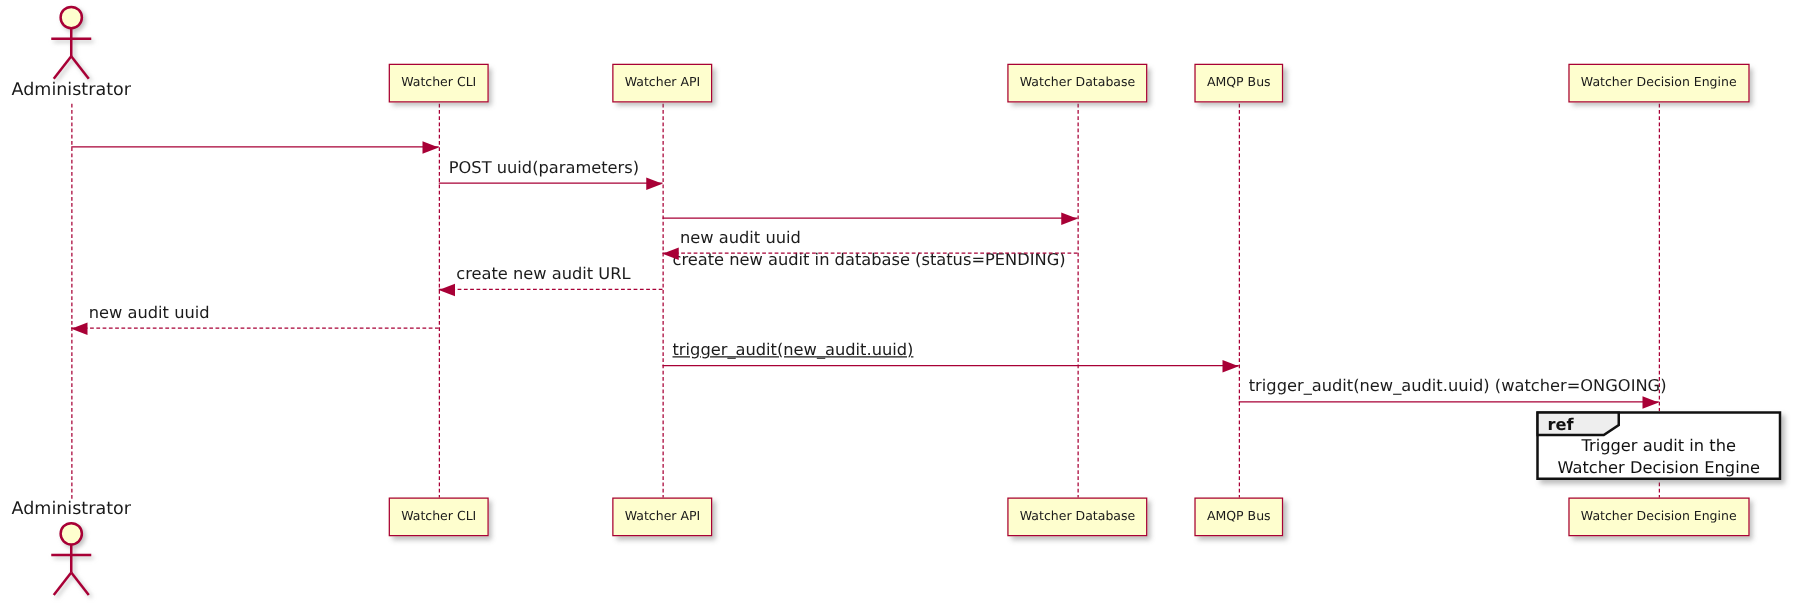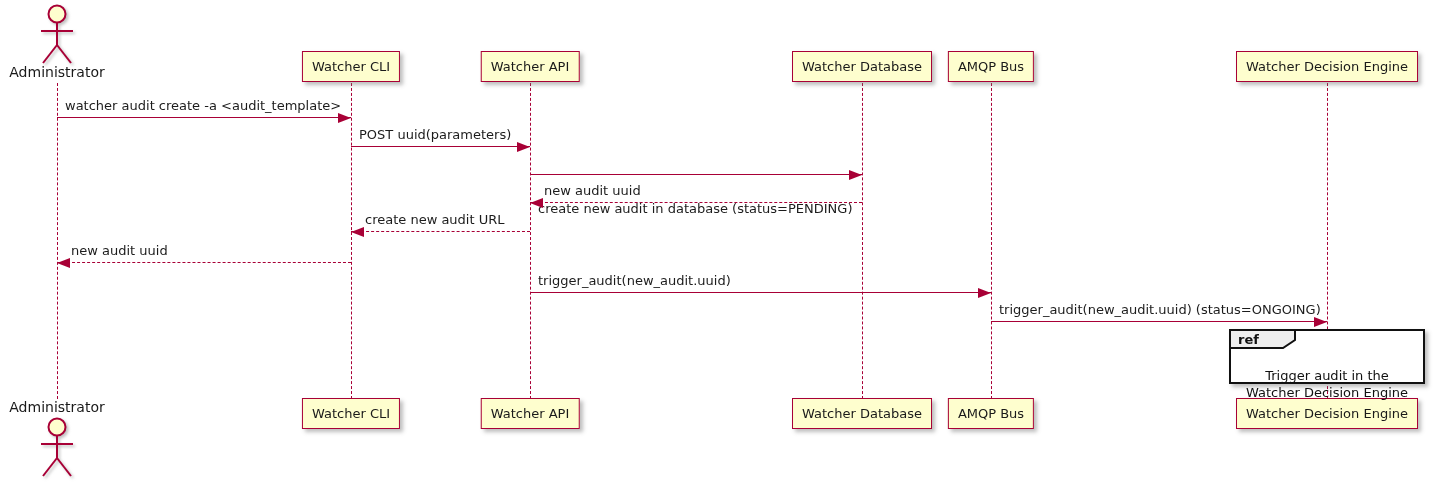--- a/index.html
+++ b/index.html
@@ -15,21 +15,21 @@
     width:0;
     border-left:1px dashed var(--accent);
   }
   .pbox{
     position:absolute;
     transform:translateX(-50%);
     background:var(--pfill);
     border:1.5px solid var(--accent);
     height:29px;line-height:29px;
     padding:0 9px;
-    font-size:13px;color:#1a1a1a;
+    font-size:10px;color:#1a1a1a;
     white-space:nowrap;
     box-shadow:3px 3px 4px rgba(110,110,110,.45);
   }
   .actor-svg{
     position:absolute;
     filter:drop-shadow(2.5px 2.5px 1.5px rgba(140,140,140,.55));
   }
   .actor-label{
     position:absolute;
     transform:translateX(-50%);
@@ -57,21 +57,21 @@
   }
   .ref{
     position:absolute;
     background:#fff;
     border:2px solid #111;
     box-shadow:3px 3px 4px rgba(110,110,110,.45);
     box-sizing:border-box;
   }
   .ref-tab{position:absolute;top:-2px;left:-2px;}
   .ref-body{
-    padding-top:36px;
+    padding-top:18px;
     font-size:13px;line-height:17px;
     color:#111;text-align:center;
   }
 </style>
 </head>
 <body>
 
 <div id="canvas">
     <div class="lifeline" style="left: 56.5px; top: 83px; height: 316px;"></div>
     <div class="lifeline" style="left: 350.5px; top: 83px; height: 316px;"></div>
@@ -100,42 +100,41 @@
     <div class="pbox" style="left: 530px; top: 51px;">Watcher API</div>
     <div class="pbox" style="left: 530px; top: 398px;">Watcher API</div>
     <div class="pbox" style="left: 862px; top: 51px;">Watcher Database</div>
     <div class="pbox" style="left: 862px; top: 398px;">Watcher Database</div>
     <div class="pbox" style="left: 991px; top: 51px;">AMQP Bus</div>
     <div class="pbox" style="left: 991px; top: 398px;">AMQP Bus</div>
     <div class="pbox" style="left: 1327px; top: 51px;">Watcher Decision Engine</div>
     <div class="pbox" style="left: 1327px; top: 398px;">Watcher Decision Engine</div>
     <div class="mline solid" style="left: 57px; top: 117px; width: 294px;"></div>
     <div class="arr arr-right" style="left: 338px; top: 112.5px;"></div>
-    <div class="mlabel" style="left: 65px; top: 98px;">watcher audit create -a &lt;audit_template&gt;</div>
     <div class="mline solid" style="left: 351px; top: 146px; width: 179px;"></div>
     <div class="arr arr-right" style="left: 517px; top: 141.5px;"></div>
     <div class="mlabel" style="left: 359px; top: 127px;">POST uuid(parameters)</div>
     <div class="mline solid" style="left: 530px; top: 174px; width: 332px;"></div>
     <div class="arr arr-right" style="left: 849px; top: 169.5px;"></div>
     <div class="mlabel" style="left: 538px; top: 155px; margin-top: 46px;">create new audit in database (status=PENDING)</div>
     <div class="mline dashed" style="left: 530px; top: 202px; width: 332px;"></div>
     <div class="arr arr-left" style="left: 530px; top: 197.5px;"></div>
     <div class="mlabel" style="left: 544px; top: 183px;">new audit uuid</div>
     <div class="mline dashed" style="left: 351px; top: 231px; width: 179px;"></div>
     <div class="arr arr-left" style="left: 351px; top: 226.5px;"></div>
     <div class="mlabel" style="left: 365px; top: 212px;">create new audit URL</div>
     <div class="mline dashed" style="left: 57px; top: 262px; width: 294px;"></div>
     <div class="arr arr-left" style="left: 57px; top: 257.5px;"></div>
     <div class="mlabel" style="left: 71px; top: 243px;">new audit uuid</div>
     <div class="mline solid" style="left: 530px; top: 292px; width: 461px;"></div>
     <div class="arr arr-right" style="left: 978px; top: 287.5px;"></div>
-    <div class="mlabel" style="left: 538px; top: 273px;">trigger_audit(new_audit.uuid)</div>
+    <div class="mlabel" style="left: 538px; top: 273px; text-decoration: underline;">trigger_audit(new_audit.uuid)</div>
     <div class="mline solid" style="left: 991px; top: 321px; width: 336px;"></div>
     <div class="arr arr-right" style="left: 1314px; top: 316.5px;"></div>
-    <div class="mlabel" style="left: 999px; top: 302px;">trigger_audit(new_audit.uuid) (status=ONGOING)</div>
+    <div class="mlabel" style="left: 999px; top: 302px;">trigger_audit(new_audit.uuid) (watcher=ONGOING)</div>
     <div class="ref" style="left: 1229px; top: 329px; width: 196px; height: 55px;">
       <svg width="68" height="21" class="ref-tab">
         <polygon points="1,1 66,1 66,11 54,19 1,19" fill="#EEEEEE" stroke="#111111" stroke-width="2"></polygon>
         <text x="9" y="15" font-size="13" font-weight="bold" fill="#111">ref</text>
       </svg>
       <div class="ref-body">
         <div>Trigger audit in the</div>
         <div>Watcher Decision Engine</div>
       </div>
     </div>

